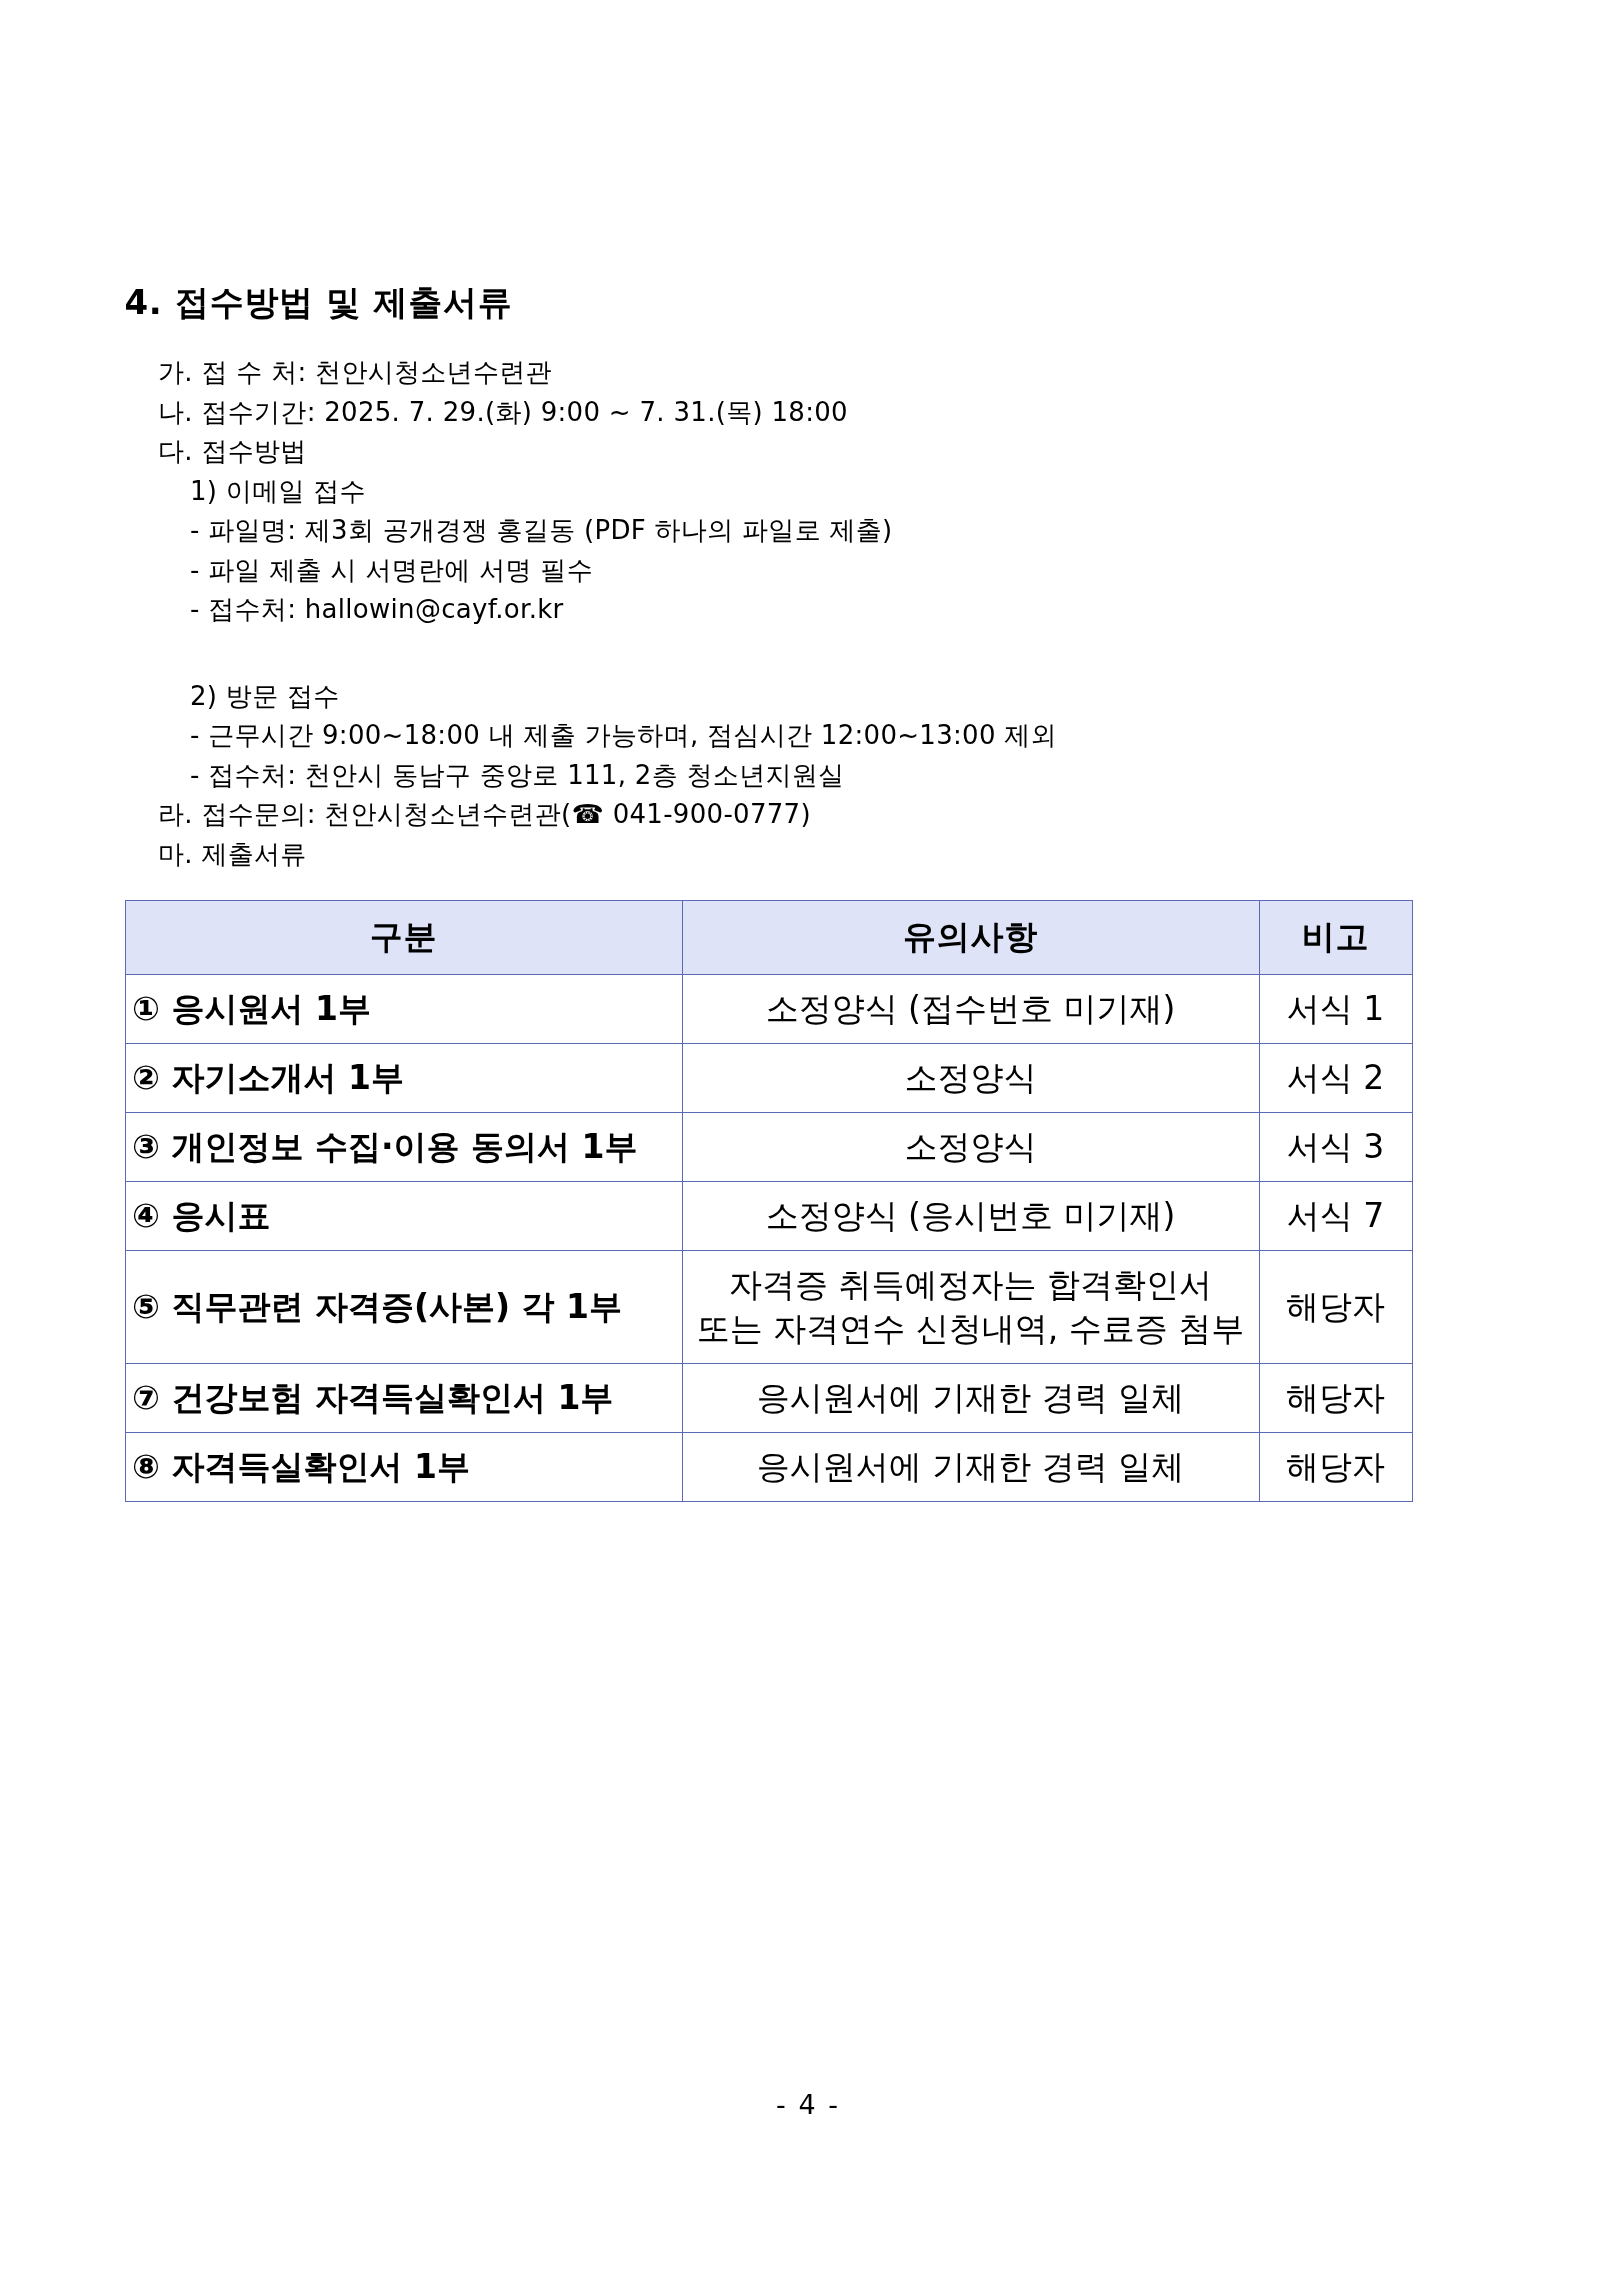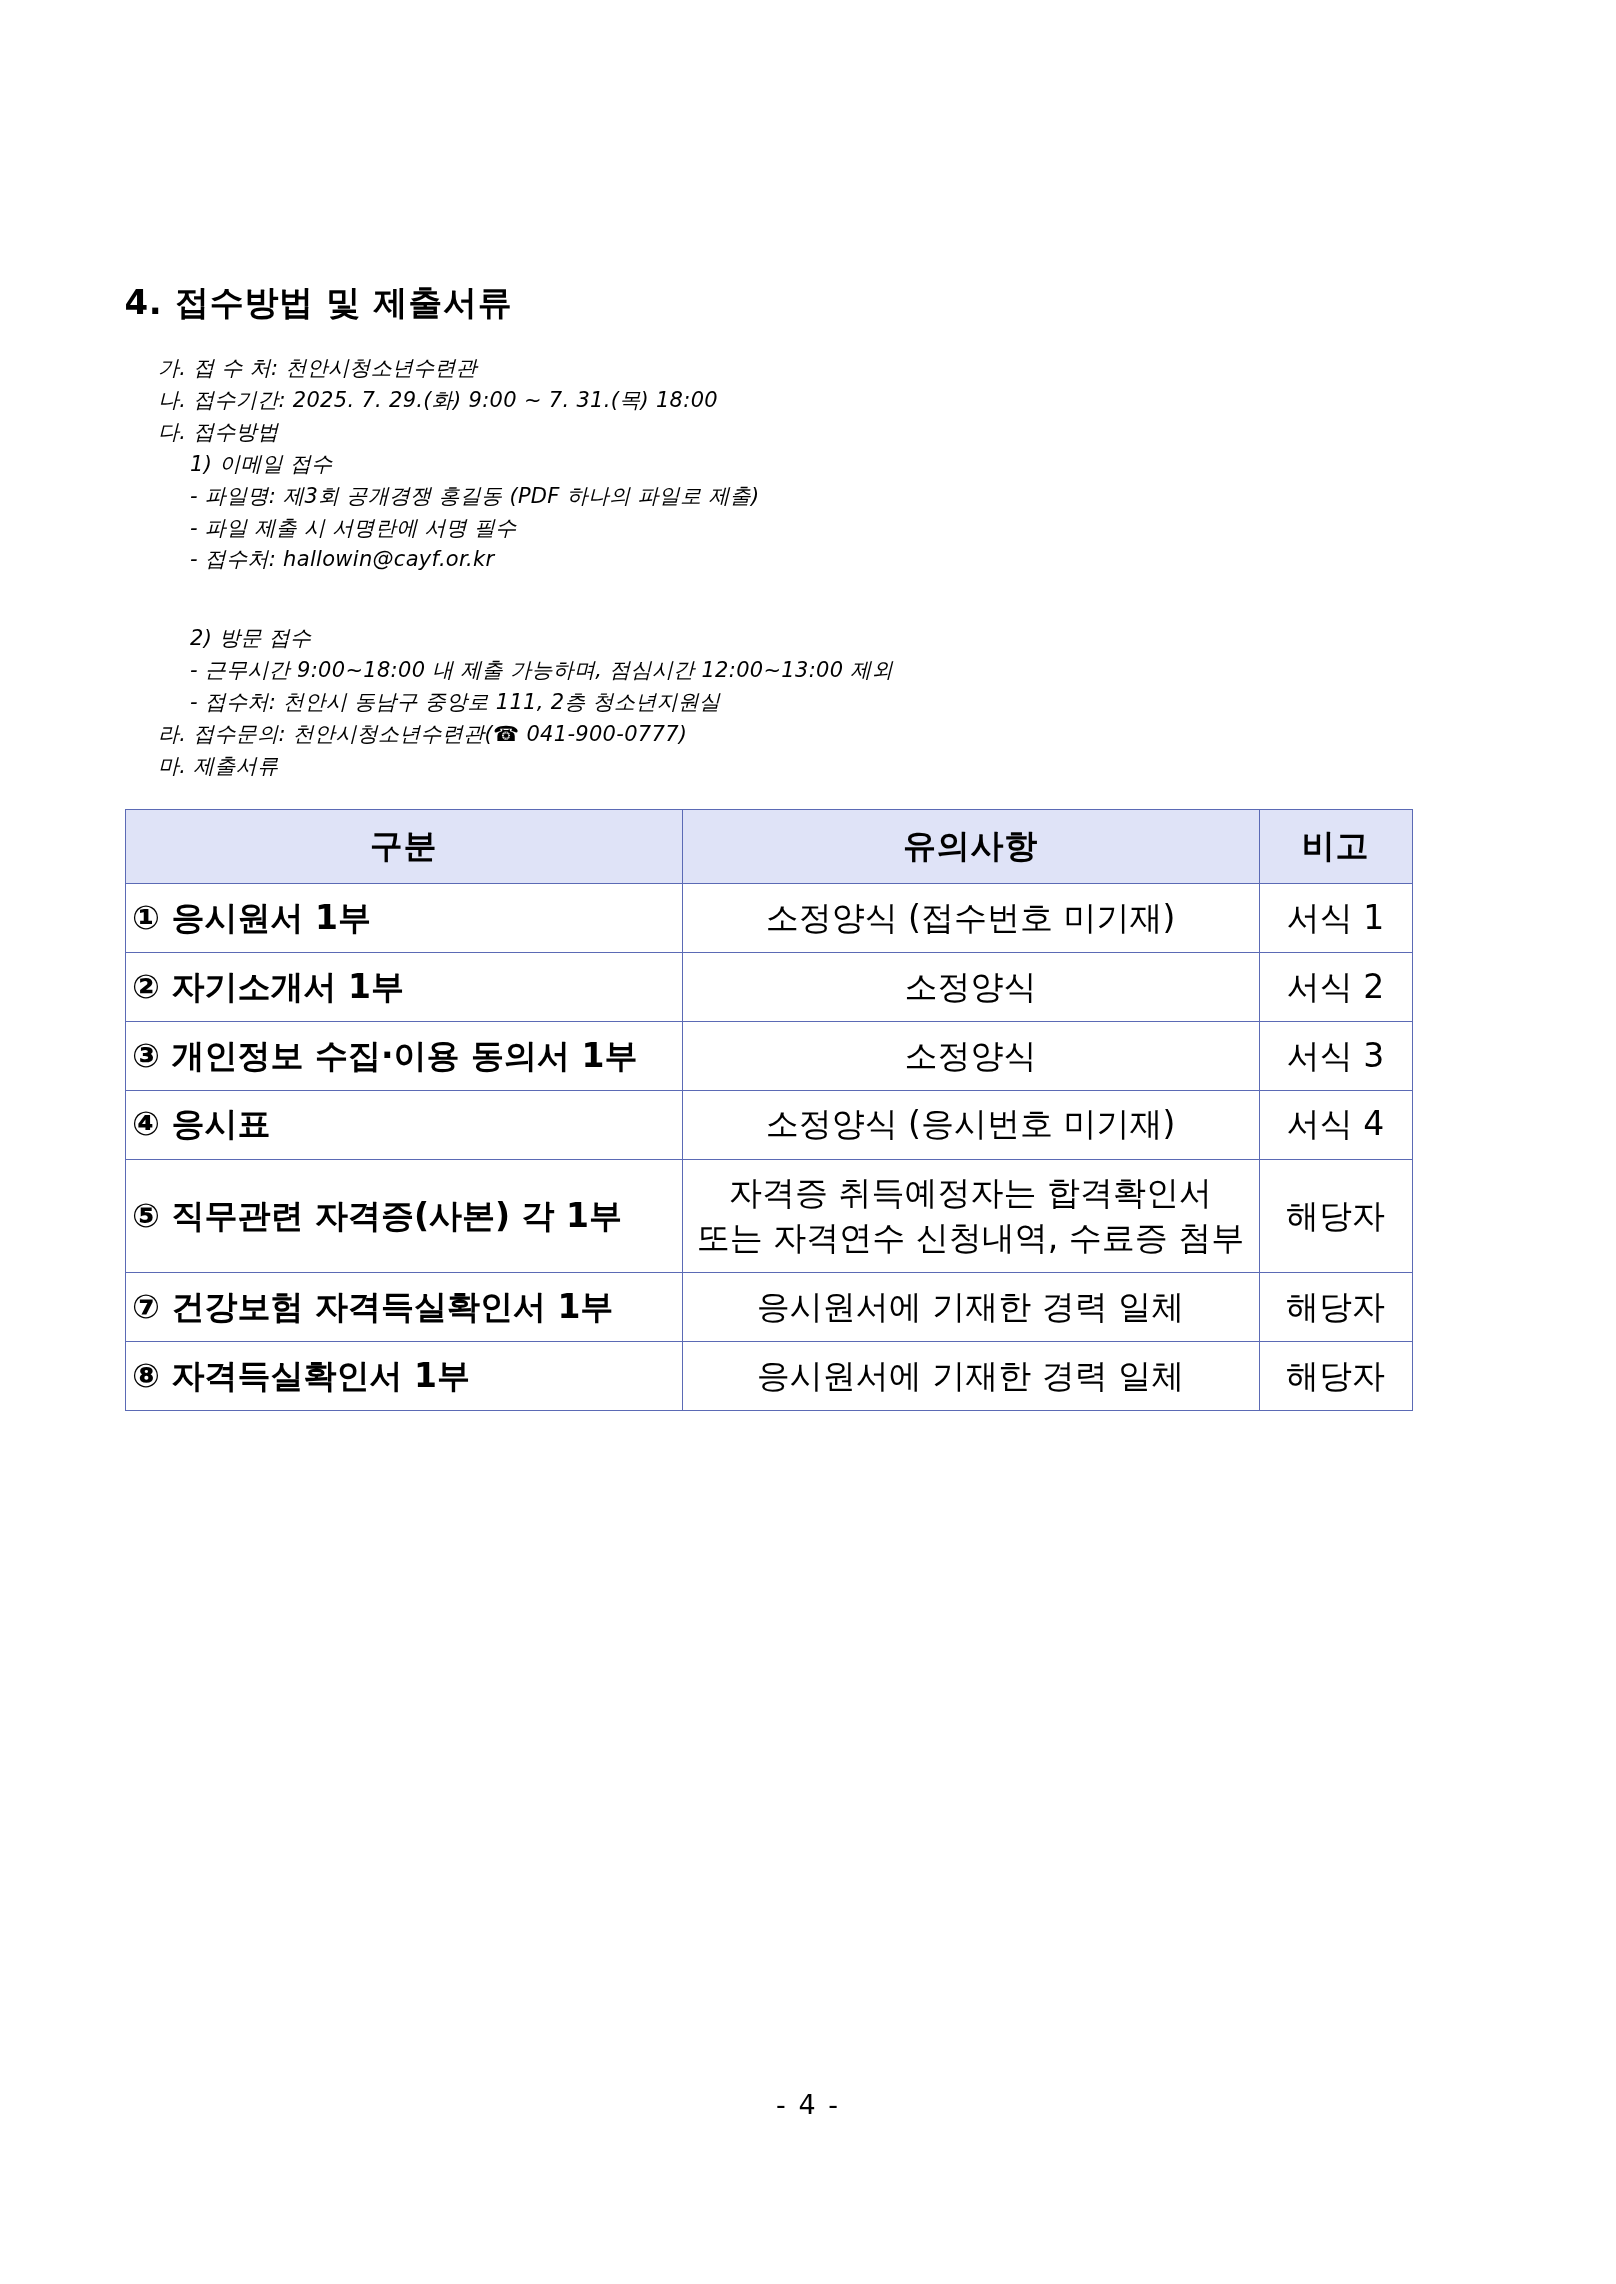--- a/index.html
+++ b/index.html
@@ -23,25 +23,24 @@
     box-sizing: border-box;
     padding: 280px 163px 0 118px;
   }
   .section-title {
     font-size: 34px;
     font-weight: bold;
     letter-spacing: 0.7px;
     margin: 0 0 27px 6.5px;
   }
   .line {
-    font-size: 21px;
+    font-size: 26px;
     line-height: 1.52;
     letter-spacing: 0.3px;
     white-space: pre;
-    font-style: italic;
   }
   .indent-1 { margin-left: 40px; }
   .indent-2 { margin-left: 72px; }
   .blank-line {
     height: 47px;
   }
   .doc-table {
     margin: 26px 0 0 6.5px;
     border-collapse: collapse;
     width: 1287px;
@@ -133,21 +132,21 @@
           <td class="cell-center">서식 2</td>
         </tr>
         <tr>
           <td class="cell-left">③ 개인정보 수집·이용 동의서 1부</td>
           <td class="cell-center" style="white-space: pre-line;">소정양식</td>
           <td class="cell-center">서식 3</td>
         </tr>
         <tr>
           <td class="cell-left">④ 응시표</td>
           <td class="cell-center" style="white-space: pre-line;">소정양식 (응시번호 미기재)</td>
-          <td class="cell-center">서식 4</td>
+          <td class="cell-center">서식 7</td>
         </tr>
         <tr>
           <td class="cell-left">⑤ 직무관련 자격증(사본) 각 1부</td>
           <td class="cell-two-line" style="white-space: pre-line;">자격증 취득예정자는 합격확인서
 또는 자격연수 신청내역, 수료증 첨부</td>
           <td class="cell-center">해당자</td>
         </tr>
         <tr>
           <td class="cell-left">⑦ 건강보험 자격득실확인서 1부</td>
           <td class="cell-center" style="white-space: pre-line;">응시원서에 기재한 경력 일체</td>

